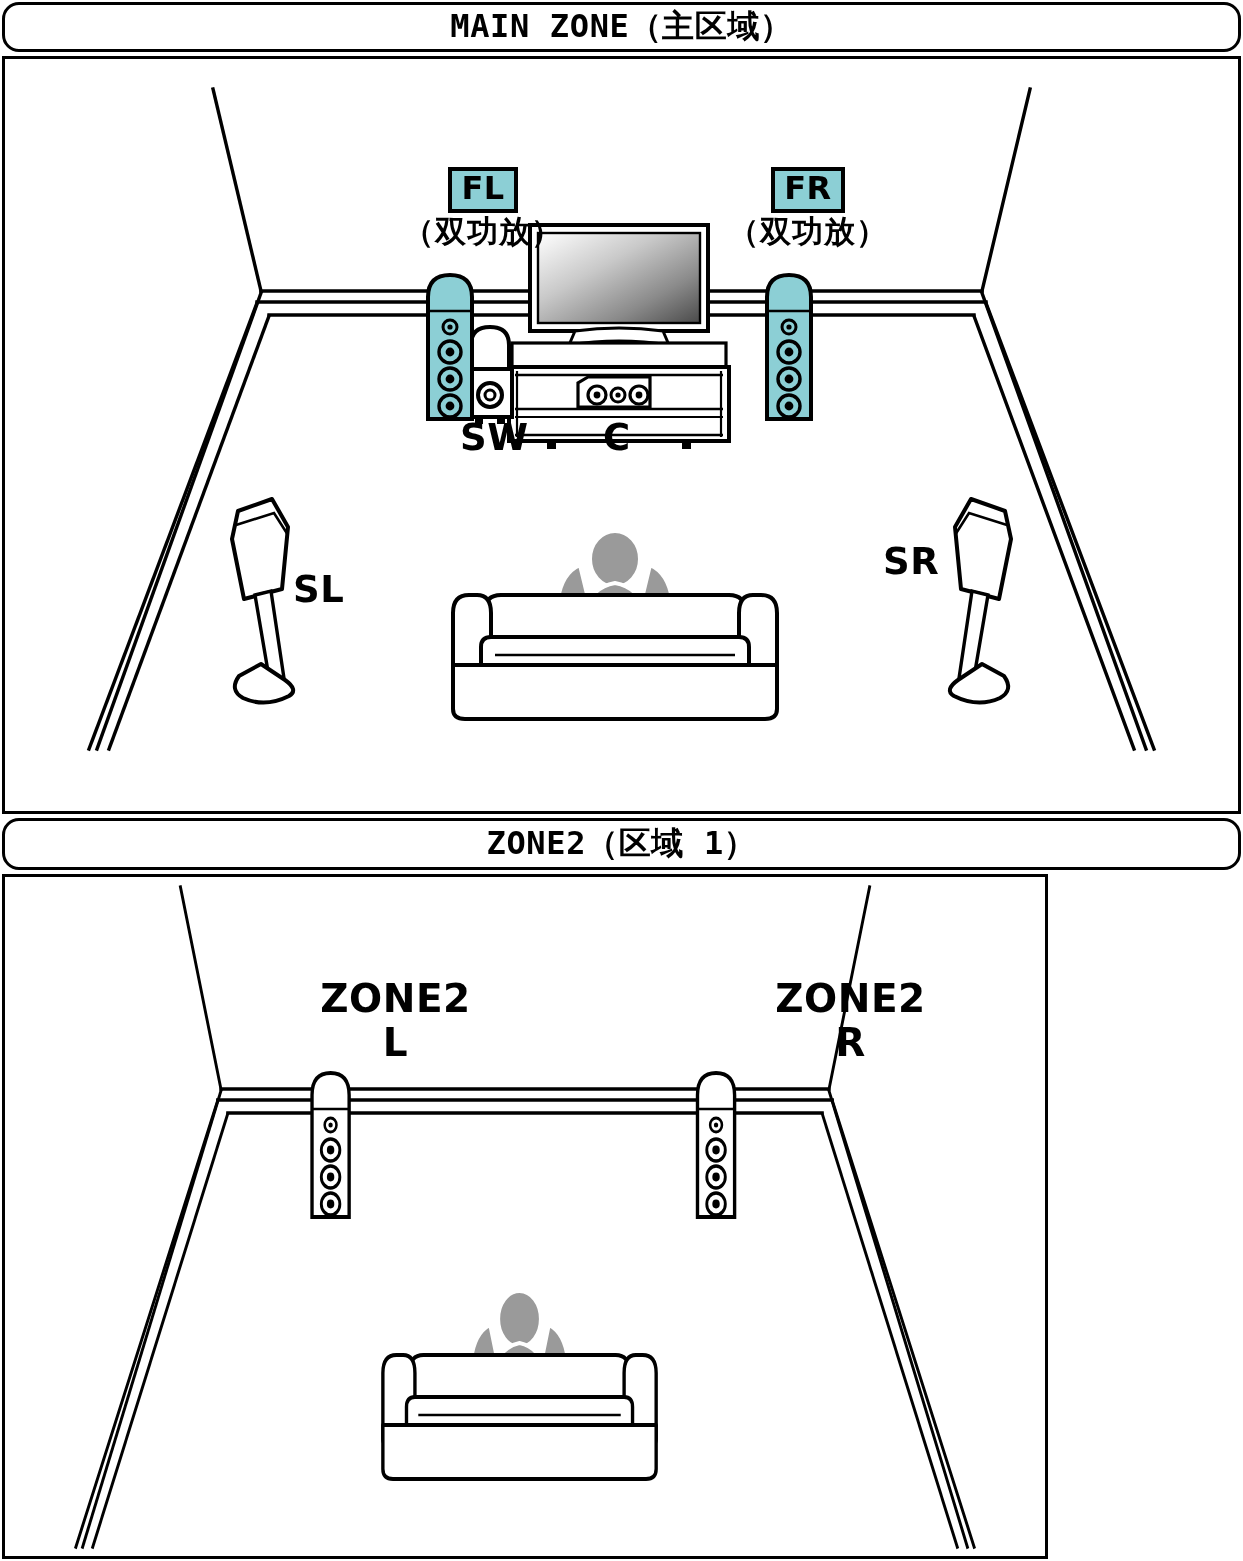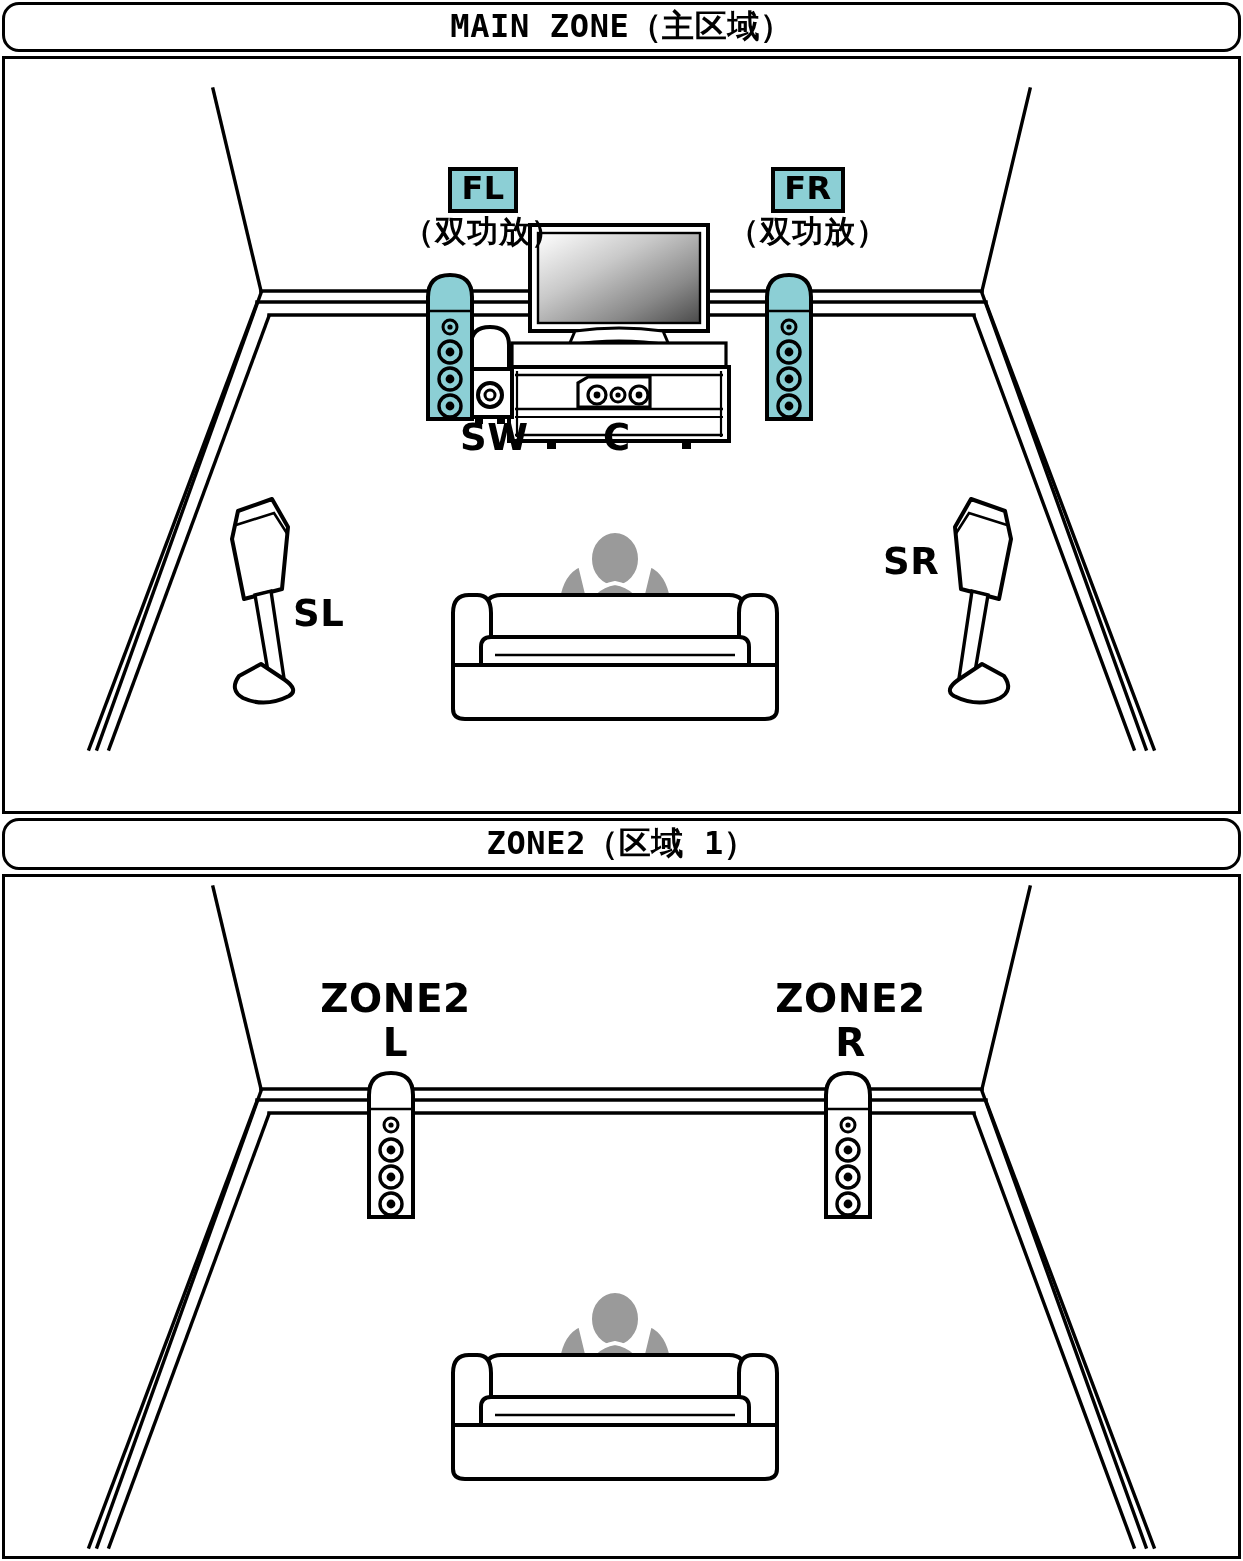--- a/index.html
+++ b/index.html
@@ -23,21 +23,21 @@
     letter-spacing:0.02em;
     color:#000;
     background:#fff;
     border-radius:17px;
   }
   #main-header{left:2px;top:2px;width:1239px;height:50px;font-size:32px;border:3px solid #000;}
   #zone2-header{left:2px;top:818px;width:1239px;height:52px;font-size:32px;border:3px solid #000;}
 
   
   #main-room{left:2px;top:56px;width:1239px;height:758px;}
-  #zone2-room{left:2px;top:874px;width:1239px;height:685px;}
+  #zone2-room{left:2px;top:874px;width:1046px;height:685px;}
 
   .room-svg{position:absolute;left:0;top:0;width:100%;height:100%;display:block;}
 
   
   .lbl{
     position:absolute;
     font-family:"DejaVu Sans","Liberation Sans",sans-serif;
     font-weight:bold;color:#000;
     white-space:nowrap;line-height:1.05;
     text-align:center;
@@ -229,21 +229,21 @@
 
     <div class="lbl" style="left:675px;top:108px;margin-left:48px;">
       <span class="tagbox" style="background:#8ccfd5;">FR</span>
       <div class="cjk" style="margin-top:3px;">（双功放）</div>
     </div>
 
     <div class="lbl chan" style="left:455px;top:360px;">SW</div>
 
     <div class="lbl chan" style="left:598px;top:360px;">C</div>
 
-    <div class="lbl chan" style="left:288px;top:512px;margin-top:24px;">SL</div>
+    <div class="lbl chan" style="left:288px;top:512px;">SL</div>
 
     <div class="lbl chan" style="left:878px;top:484px;">SR</div>
   </div>
 
   <div class="panel zone-header" id="zone2-header">
     <span>ZONE2（区域 1）</span>
   </div>
 
   <div class="panel" id="zone2-room">
 

